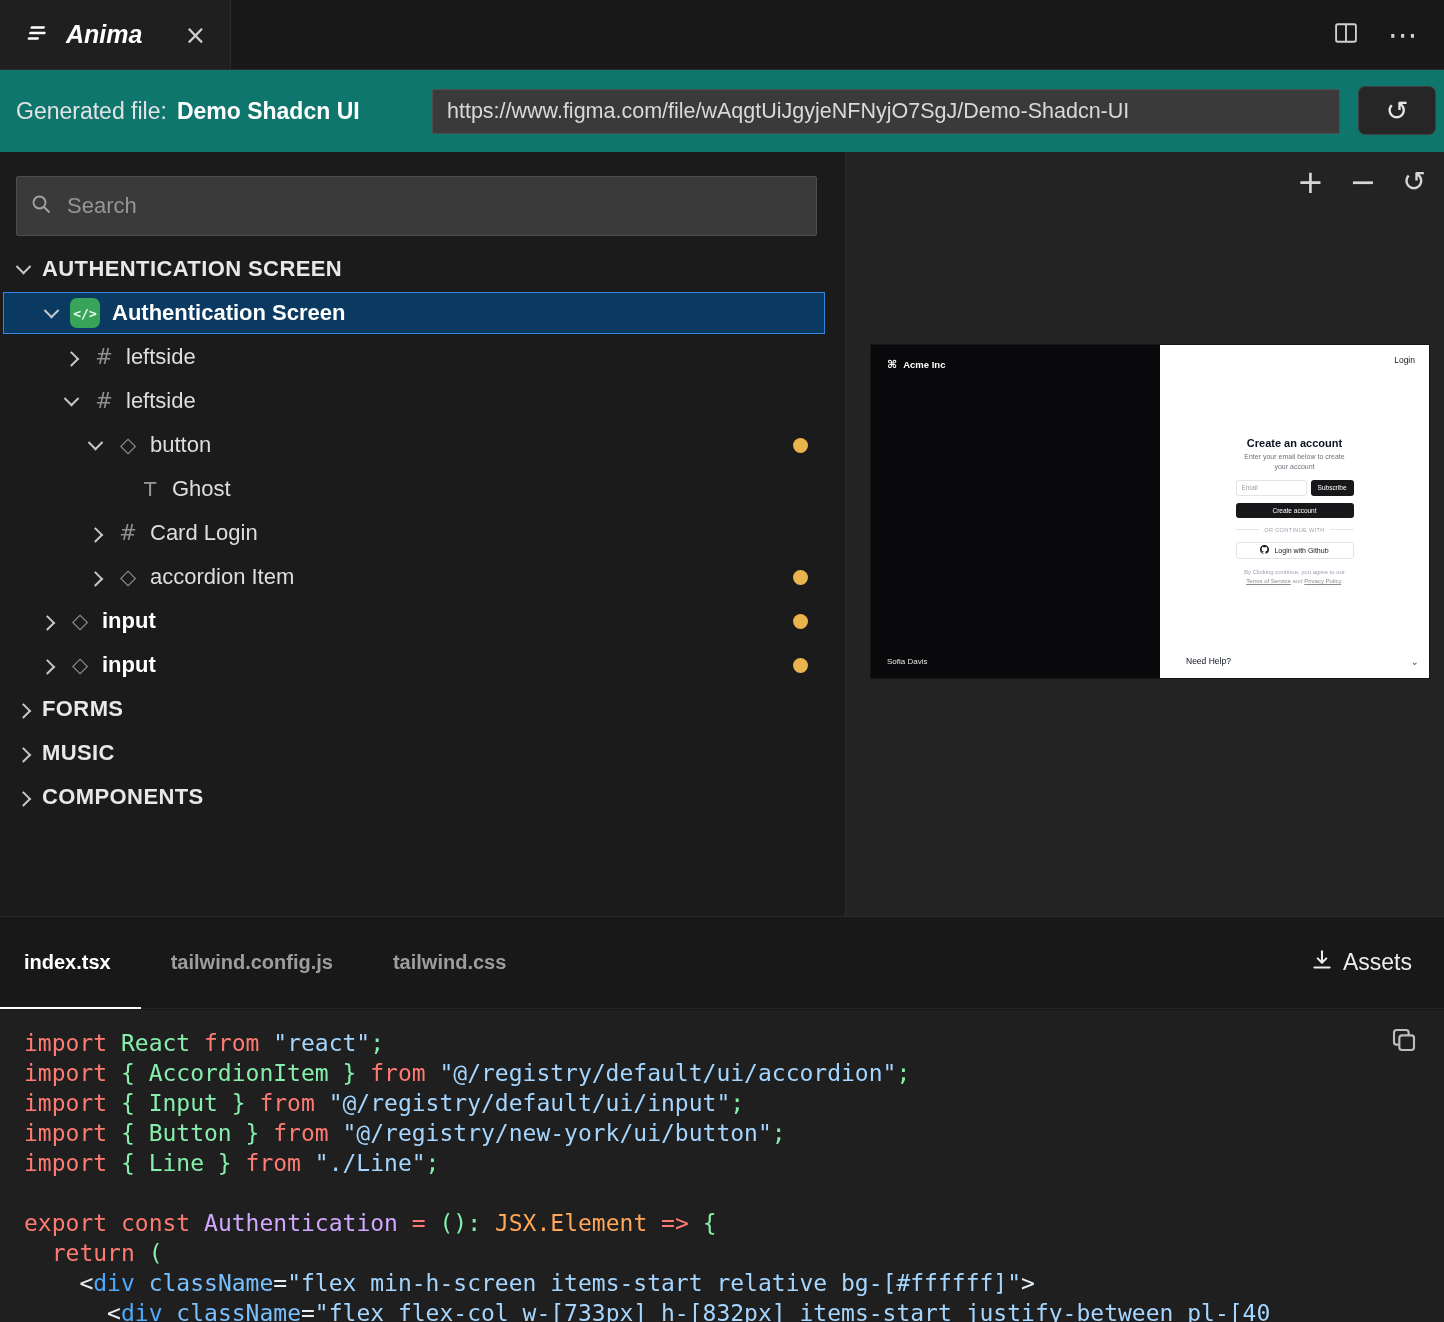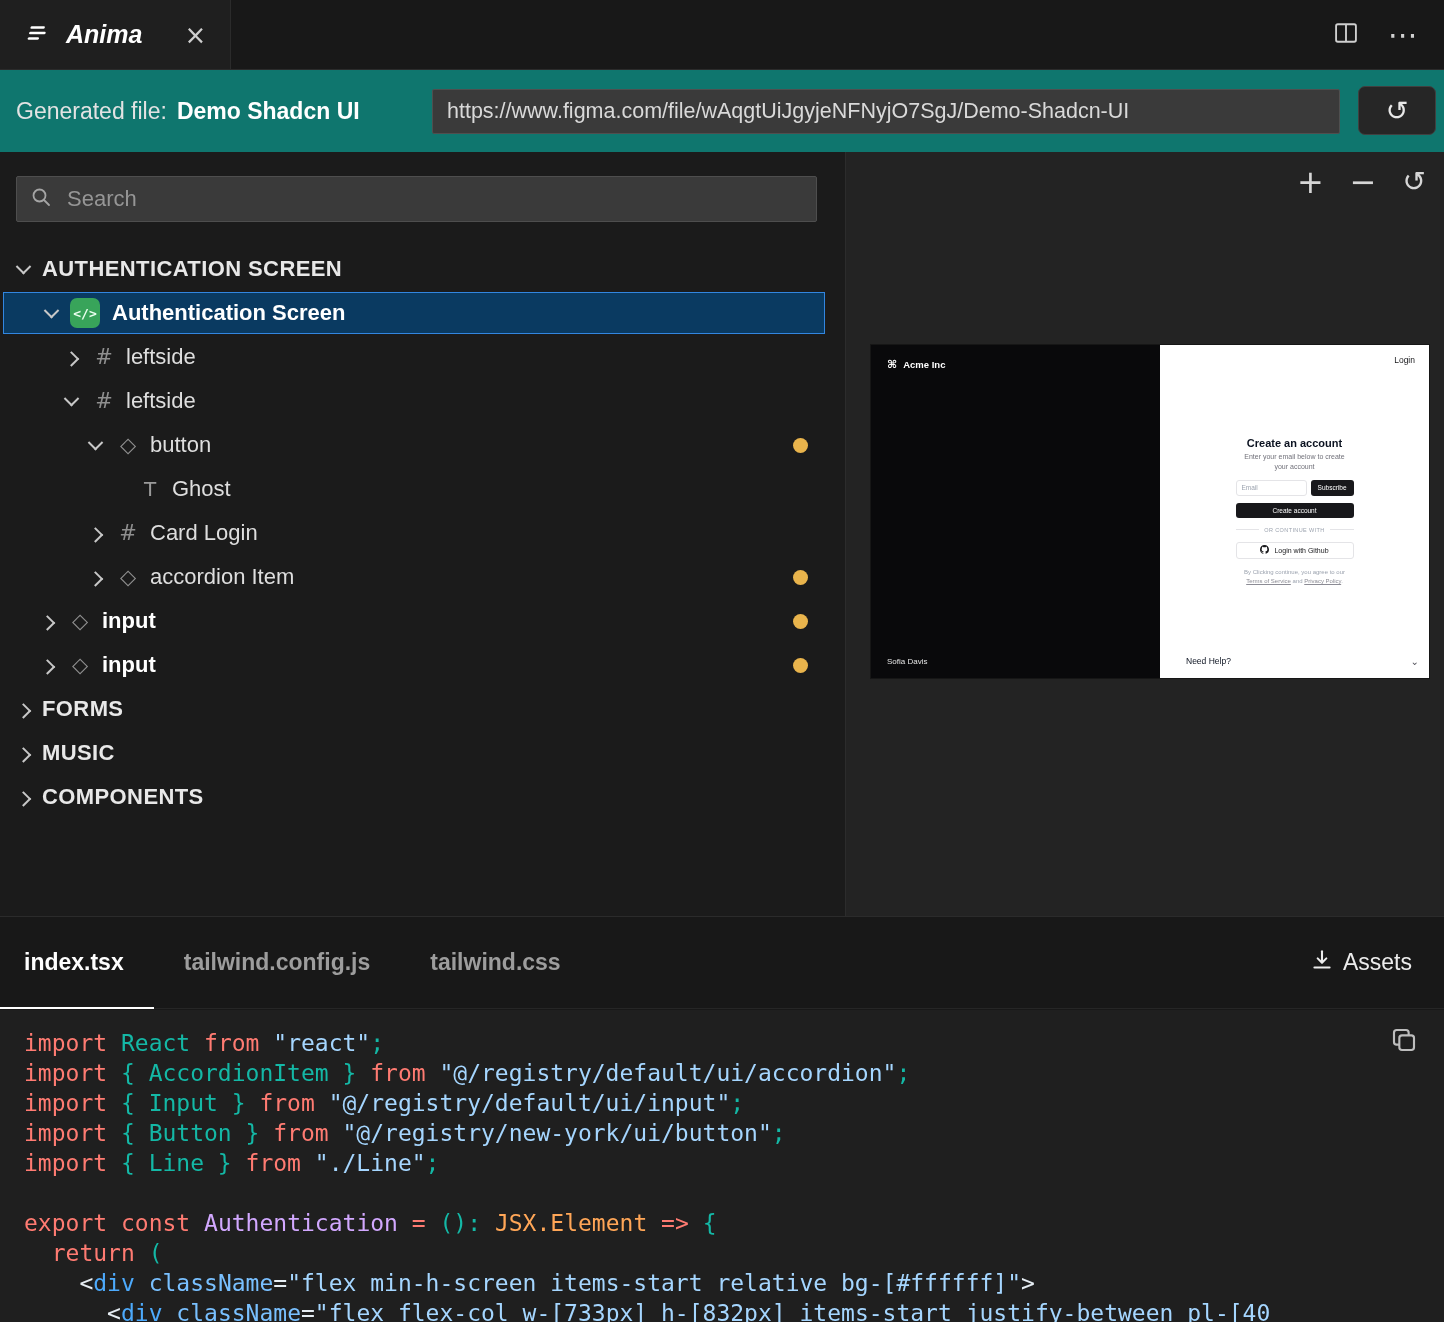--- a/index.html
+++ b/index.html
@@ -20,21 +20,21 @@
   .gen-name { font-size:23px; font-weight:700; color:#ffffff; }
   .url-input { position:absolute; left:432px; top:19px; width:908px; height:45px; background:#3a3a3a; border:1px solid #4f4f4f; border-radius:2px; color:#d9d9d9; font-size:21.5px; padding:0 14px; font-family:"Liberation Sans",sans-serif; white-space:nowrap; overflow:hidden; }
   .refresh-btn { position:absolute; left:1358px; top:16px; width:78px; height:49px; background:#262626; border:1px solid #404040; border-radius:7px; color:#e8e8e8; font-size:27px; display:flex; align-items:center; justify-content:center; cursor:pointer; font-family:"DejaVu Sans",sans-serif; }
 
   
   .main { position:absolute; top:152px; left:0; right:0; height:764px; display:flex; }
   .explorer { width:846px; background:#1b1b1b; border-right:1px solid #2c2c2c; position:relative; }
   .preview { flex:1; background:#232323; position:relative; }
 
   
-  .search-box { position:absolute; left:16px; top:24px; width:801px; height:46px; background:#3a3a3a; border:1px solid #4e4e4e; border-radius:2px; display:flex; align-items:center; padding:0 12px; gap:14px; }
+  .search-box { position:absolute; left:16px; top:24px; width:801px; height:60px; background:#3a3a3a; border:1px solid #4e4e4e; border-radius:2px; display:flex; align-items:center; padding:0 12px; gap:14px; }
   .search-box input { flex:1; background:transparent; border:none; outline:none; color:#dddddd; font-size:22px; font-family:"Liberation Sans",sans-serif; }
   .search-box input::placeholder { color:#969696; }
 
   
   .tree { position:absolute; top:95px; left:0; right:0; }
   .trow { height:44px; display:flex; align-items:center; font-size:22px; color:#dedede; cursor:pointer; }
   .lvl0 { padding-left:10px; } .lvl1 { padding-left:34px; } .lvl2 { padding-left:58px; } .lvl3 { padding-left:82px; } .lvl4 { padding-left:136px; }
   .chev { width:26px; height:26px; flex:0 0 26px; margin-right:6px; display:flex; align-items:center; justify-content:center; }
   .chev::before { content:""; display:block; width:9px; height:9px; border-right:2px solid #c8c8c8; border-bottom:2px solid #c8c8c8; transform:rotate(-45deg) translate(-1px,1px); }
   .chev.down::before { transform:rotate(45deg) translate(-2px,-2px); }
@@ -72,30 +72,30 @@
   .f-div .dline { flex:1; height:1px; background:#e4e4e7; }
   .f-github { margin-top:9px; width:100%; height:17px; border:1px solid #e4e4e7; border-radius:3px; display:flex; align-items:center; justify-content:center; gap:5px; font-size:7px; font-weight:500; color:#18181b; cursor:pointer; background:#fff; }
   .f-terms { margin-top:9px; font-size:6px; color:#9ca3af; text-align:center; line-height:1.55; width:114px; }
   .f-terms .tlink { text-decoration:underline; color:#8b8b94; }
   .need-help { position:absolute; left:26px; bottom:12px; font-size:8.5px; font-weight:500; color:#0b1220; }
   .nh-chev { position:absolute; right:10px; bottom:11px; font-size:10px; color:#52525b; font-family:"DejaVu Sans",sans-serif; }
 
   
   .editor { position:absolute; top:916px; left:0; right:0; bottom:0; background:#181818; border-top:1px solid #2b2b2b; }
   .etabs { height:92px; display:flex; align-items:stretch; border-bottom:1px solid #262626; }
-  .etab { display:flex; align-items:center; padding:0 30px; font-size:23px; font-weight:700; color:#9d9d9d; position:relative; cursor:pointer; }
+  .etab { display:flex; align-items:center; padding:0 30px; font-size:20px; font-weight:700; color:#9d9d9d; position:relative; cursor:pointer; }
   .etab:first-child { padding-left:24px; }
   .etab.active { color:#ffffff; }
   .etab.active::after { content:""; position:absolute; left:0; right:0; bottom:-1px; height:2px; background:#ffffff; }
   .assets { margin-left:auto; display:flex; align-items:center; gap:8px; padding-right:32px; color:#ececec; font-size:23px; font-weight:400; cursor:pointer; }
   .code-area { position:absolute; top:93px; left:0; right:0; bottom:0; background:#1f1f1f; padding:18px 0 0 24px; font-family:"DejaVu Sans Mono","Liberation Mono",monospace; font-size:23px; line-height:30px; overflow:hidden; }
   .code-line { white-space:pre; }
   .copy-btn { position:absolute; top:14px; right:24px; cursor:pointer; }
   .tok-kw   { color:#ff7b72; }
-  .tok-pl   { color:#14b8a6; }
+  .tok-pl   { color:#86efac; }
   .tok-pu   { color:#e6edf3; }
   .tok-str  { color:#a5d6ff; }
   .tok-fn   { color:#d2a8ff; }
   .tok-type { color:#ffa657; }
   .tok-tag  { color:#4daafc; }
   .tok-attr { color:#79c0ff; }
   .tok-jstr { color:#a5d6ff; }
 </style>
 </head>
 <body>

